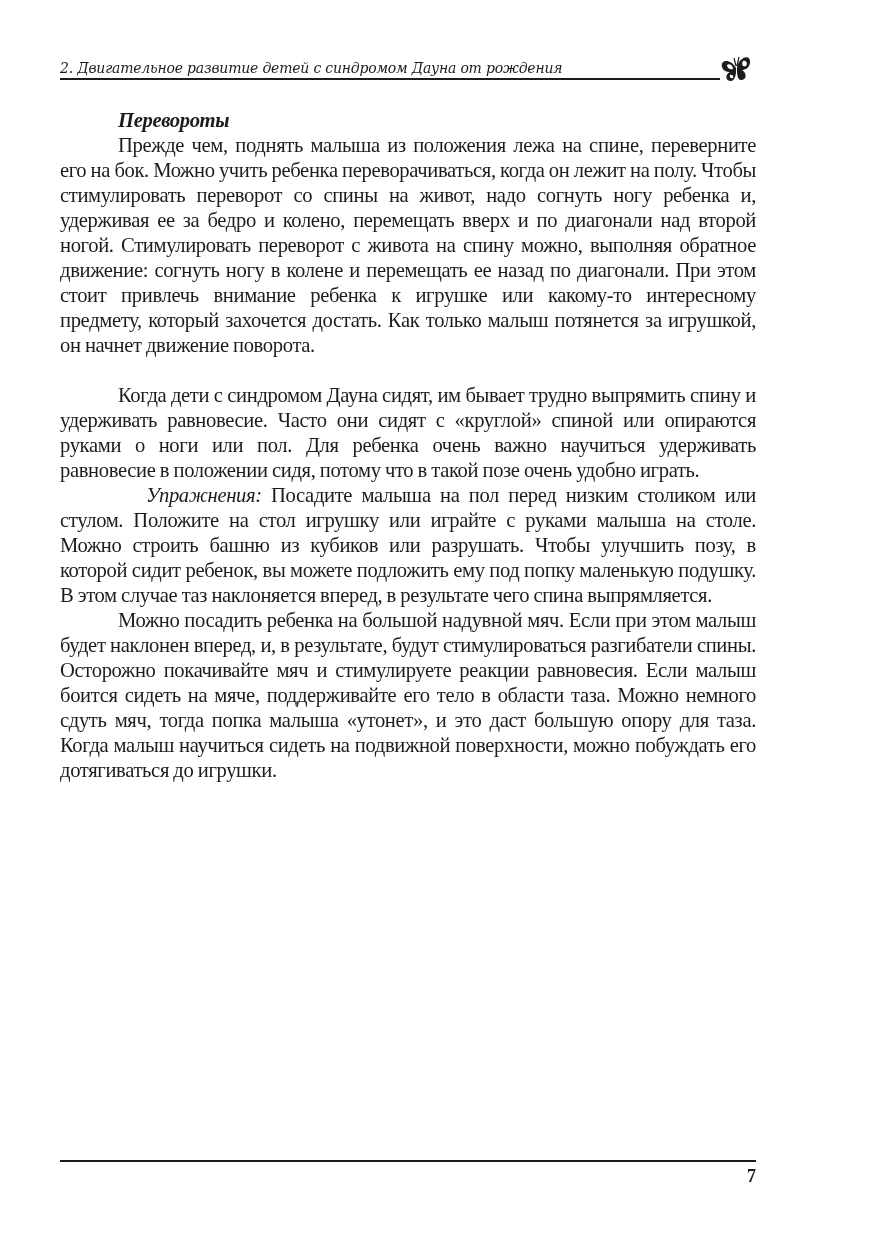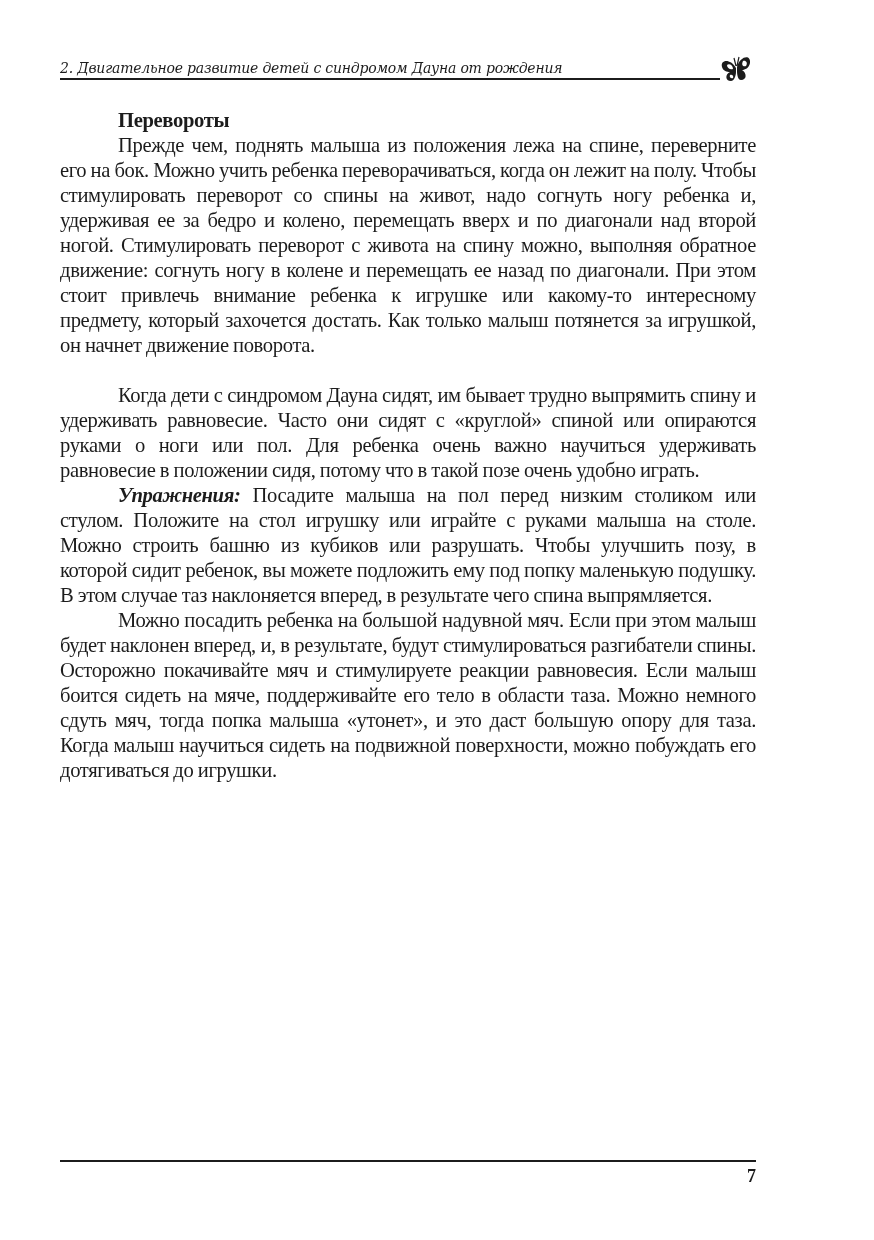--- a/index.html
+++ b/index.html
@@ -61,24 +61,26 @@
       height: 25px;
     }
     .heading {
       margin: 0;
       padding-left: 58px;
       font-weight: bold;
       font-size: 20.6px;
       line-height: 25px;
     }
     .heading.italic {
+      font-style: italic;
     }
     .lead-in {
-      font-weight: bold;
+      font-weight: normal;
       font-style: italic;
+      margin-left: 28px;
     }
     .footer-line {
       position: absolute;
       left: 60px;
       top: 1160px;
       width: 696px;
       height: 0;
       border-top: 2.5px solid #1c1c1c;
     }
     .page-number {

